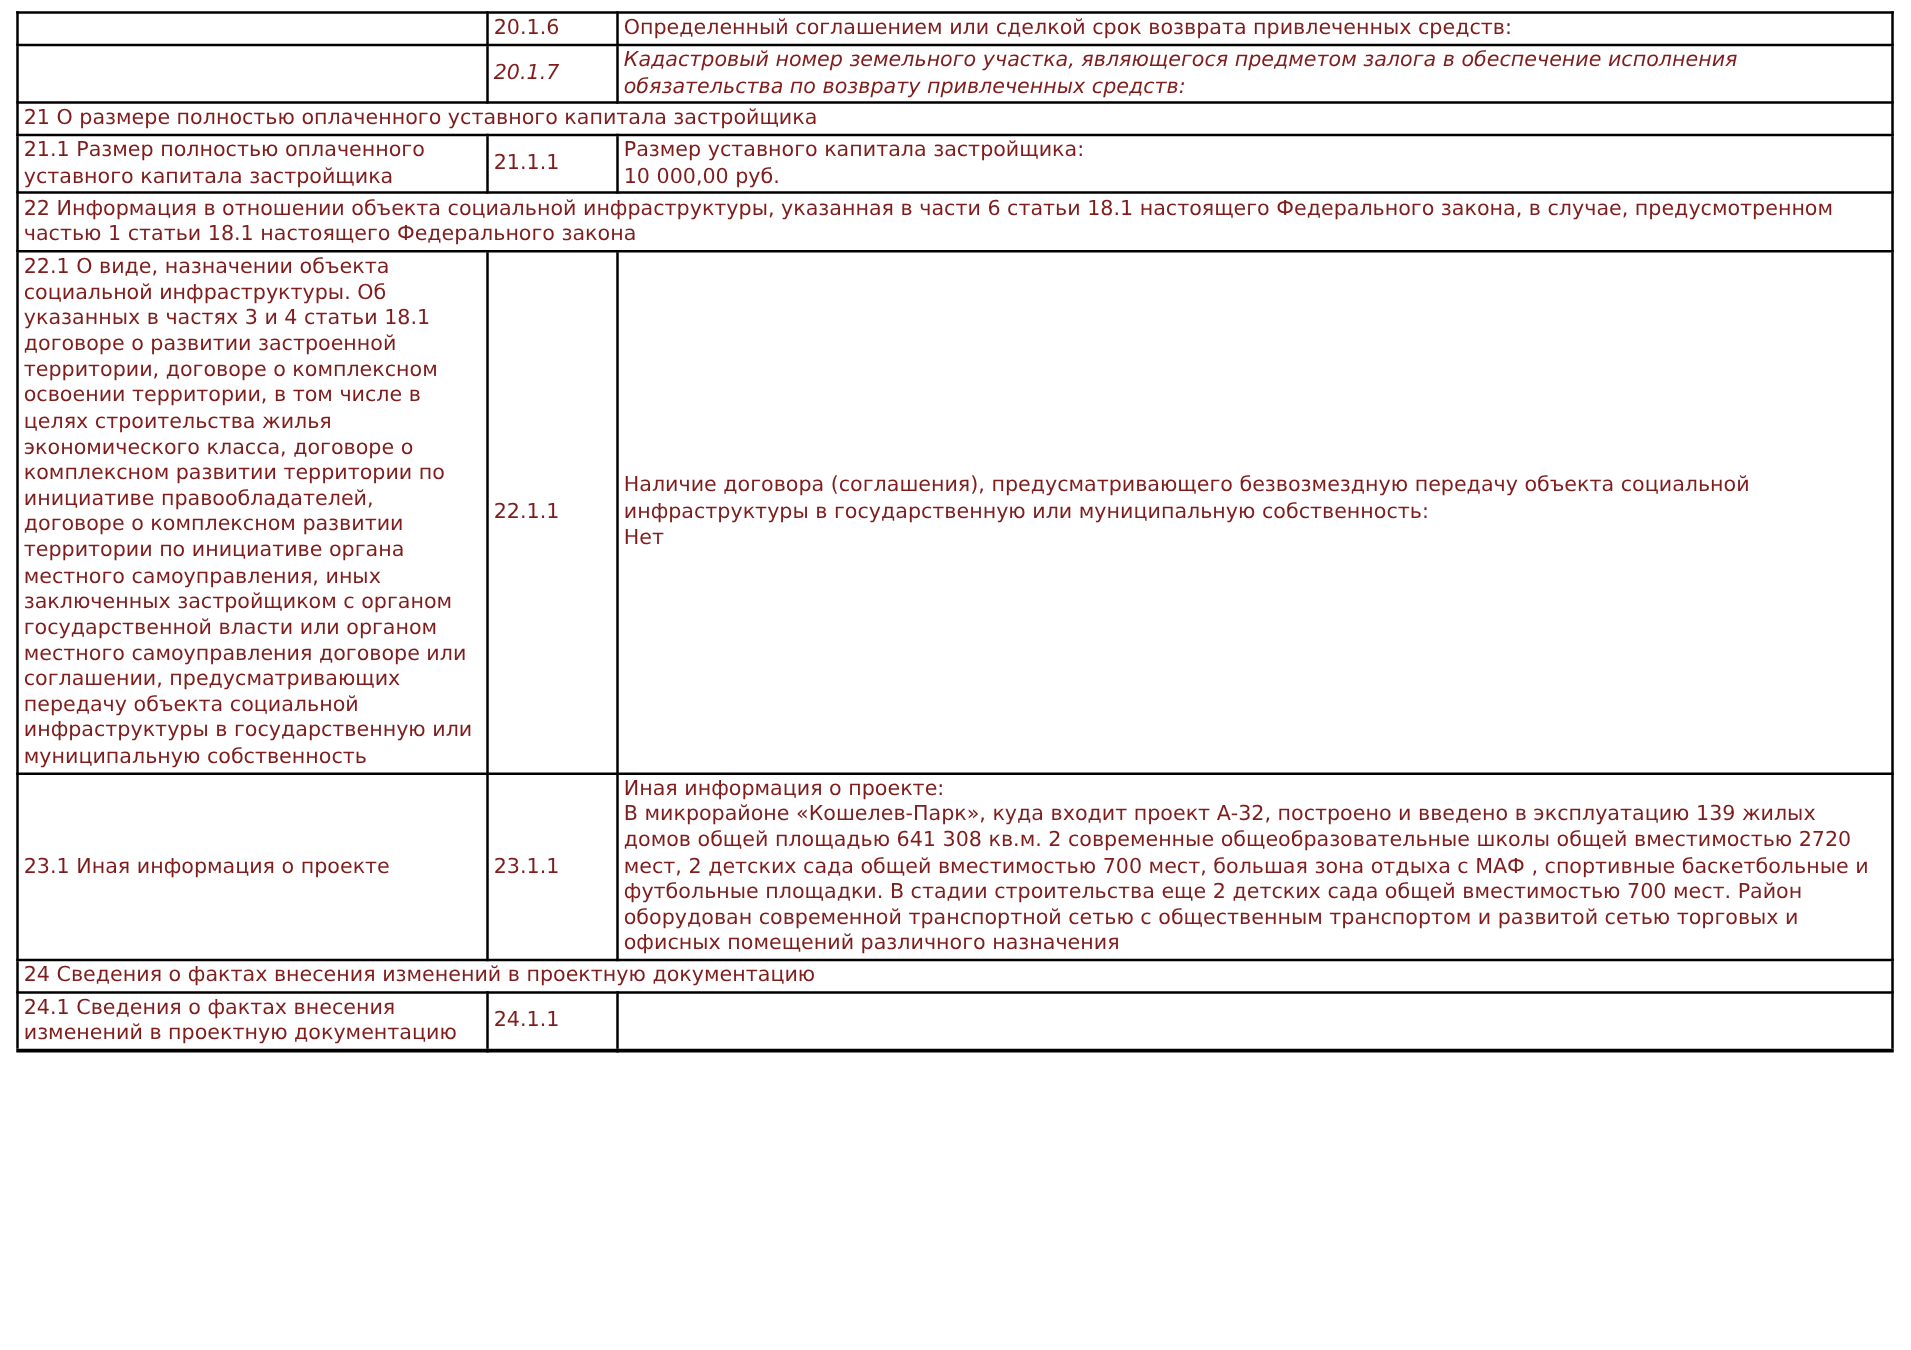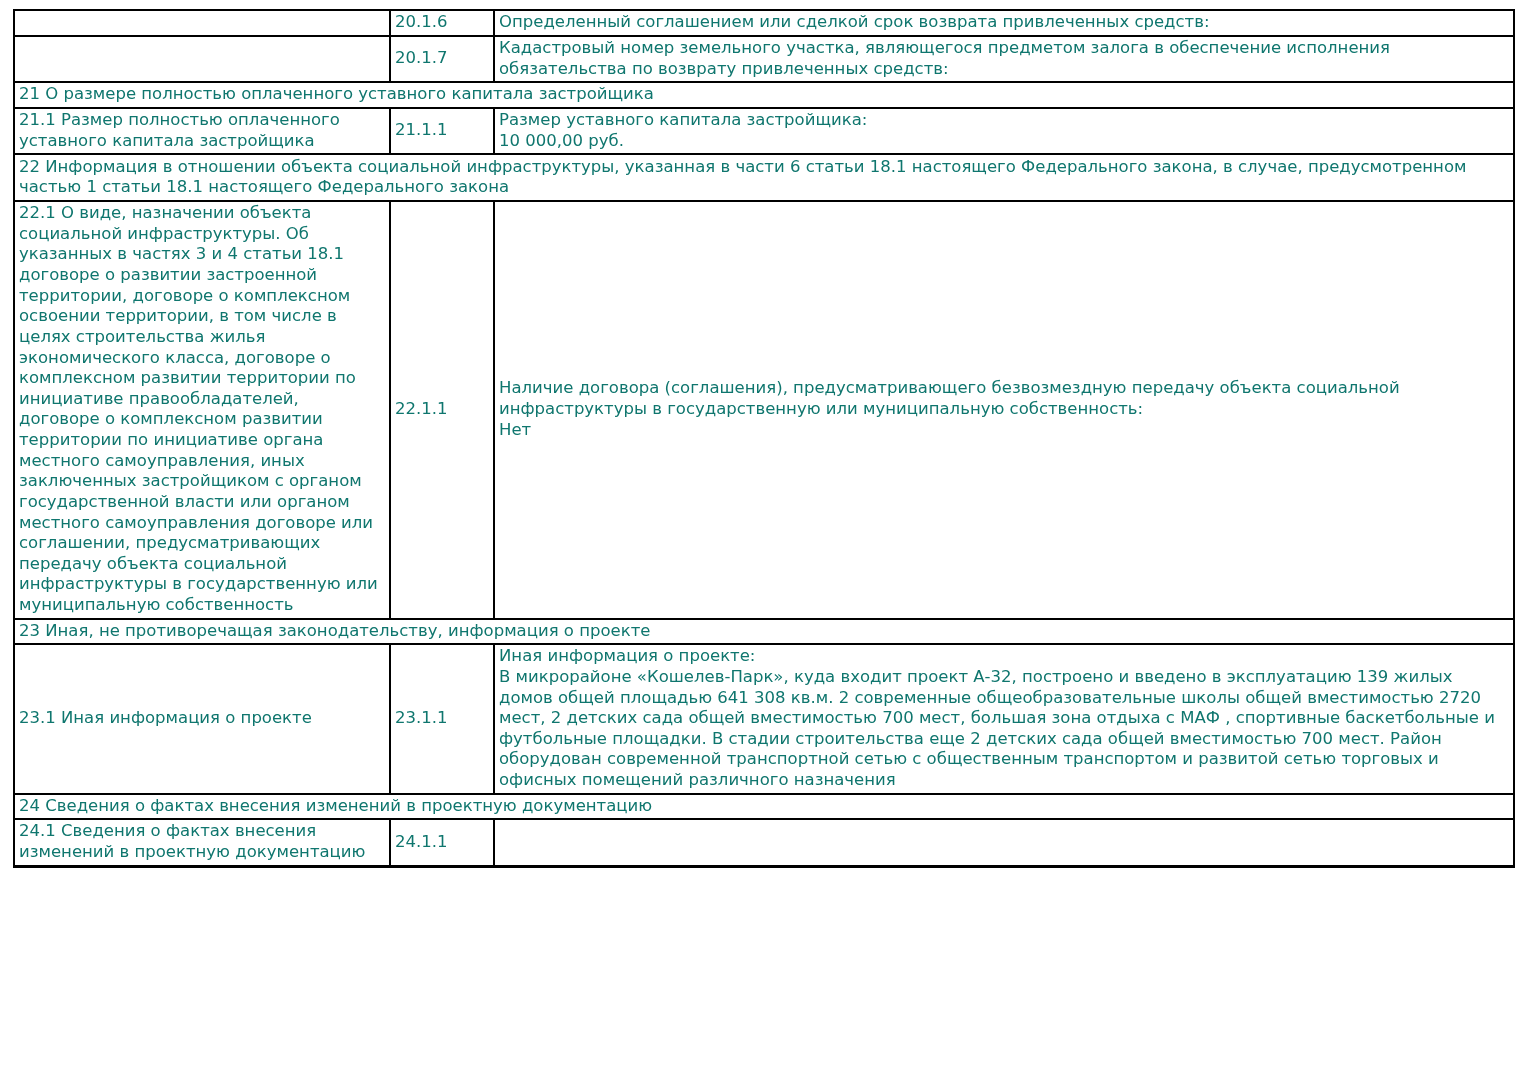--- a/index.html
+++ b/index.html
@@ -7,21 +7,21 @@
     padding: 0;
     background: #ffffff;
   }
   .page {
     position: relative;
     width: 1529px;
     height: 1080px;
     background: #ffffff;
     overflow: hidden;
     font-family: "DejaVu Sans", sans-serif;
-    color: #0f766e;
+    color: #7f1d1d;
   }
   table.decl {
     position: absolute;
     left: 13px;
     top: 9px;
     width: 1500px;
     border-collapse: collapse;
     table-layout: fixed;
     font-size: 16.5px;
     line-height: 1.25;
@@ -51,21 +51,21 @@
     </colgroup>
     <tbody>
       <tr style="height:26px;">
         <td class="label-cell"></td>
         <td class="code-cell">20.1.6</td>
         <td class="value-cell">
           <div class="v-normal">Определенный соглашением или сделкой срок возврата привлеченных средств:</div>
           <div class="v-bold"></div>
         </td>
       </tr>
-      <tr style="height:46px;">
+      <tr style="height:46px;font-style:italic;">
         <td class="label-cell"></td>
         <td class="code-cell">20.1.7</td>
         <td class="value-cell">
           <div class="v-normal">Кадастровый номер земельного участка, являющегося предметом залога в обеспечение исполнения обязательства по возврату привлеченных средств:</div>
           <div class="v-bold"></div>
         </td>
       </tr>
       <tr style="height:25px;">
         <td class="section-cell" colspan="3">21 О размере полностью оплаченного уставного капитала застройщика</td>
       </tr>
@@ -81,23 +81,20 @@
         <td class="section-cell" colspan="3">22 Информация в отношении объекта социальной инфраструктуры, указанная в части 6 статьи 18.1 настоящего Федерального закона, в случае, предусмотренном частью 1 статьи 18.1 настоящего Федерального закона</td>
       </tr>
       <tr style="height:408px;">
         <td class="label-cell">22.1 О виде, назначении объекта социальной инфраструктуры. Об указанных в частях 3 и 4 статьи 18.1 договоре о развитии застроенной территории, договоре о комплексном освоении территории, в том числе в целях строительства жилья экономического класса, договоре о комплексном развитии территории по инициативе правообладателей, договоре о комплексном развитии территории по инициативе органа местного самоуправления, иных заключенных застройщиком с органом государственной власти или органом местного самоуправления договоре или соглашении, предусматривающих передачу объекта социальной инфраструктуры в государственную или муниципальную собственность</td>
         <td class="code-cell">22.1.1</td>
         <td class="value-cell">
           <div class="v-normal">Наличие договора (соглашения), предусматривающего безвозмездную передачу объекта социальной инфраструктуры в государственную или муниципальную собственность:</div>
           <div class="v-bold">Нет</div>
         </td>
       </tr>
-      <tr style="height:24px;">
-        <td class="section-cell" colspan="3">23 Иная, не противоречащая законодательству, информация о проекте</td>
-      </tr>
       <tr style="height:144px;">
         <td class="label-cell">23.1 Иная информация о проекте</td>
         <td class="code-cell">23.1.1</td>
         <td class="value-cell">
           <div class="v-normal">Иная информация о проекте:</div>
           <div class="v-bold">В микрорайоне «Кошелев-Парк», куда входит проект А-32, построено и введено в эксплуатацию 139 жилых домов общей площадью 641 308 кв.м. 2 современные общеобразовательные школы общей вместимостью 2720 мест, 2 детских сада общей вместимостью 700 мест, большая зона отдыха с МАФ , спортивные баскетбольные и футбольные площадки. В стадии строительства еще 2 детских сада общей вместимостью 700 мест. Район оборудован современной транспортной сетью с общественным транспортом и развитой сетью торговых и офисных помещений различного назначения</div>
         </td>
       </tr>
       <tr style="height:24px;">
         <td class="section-cell" colspan="3">24 Сведения о фактах внесения изменений в проектную документацию</td>

